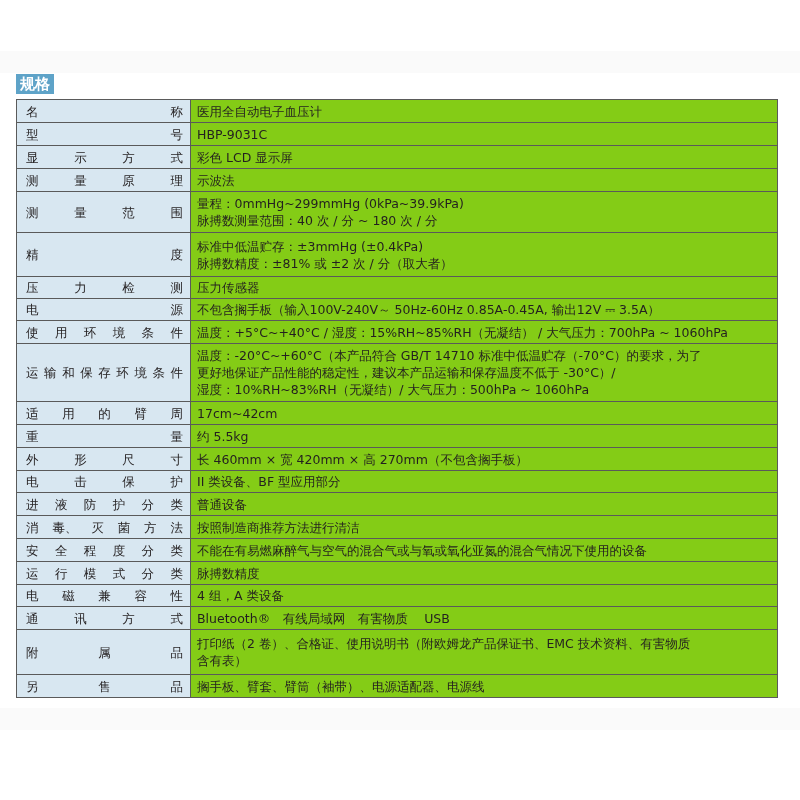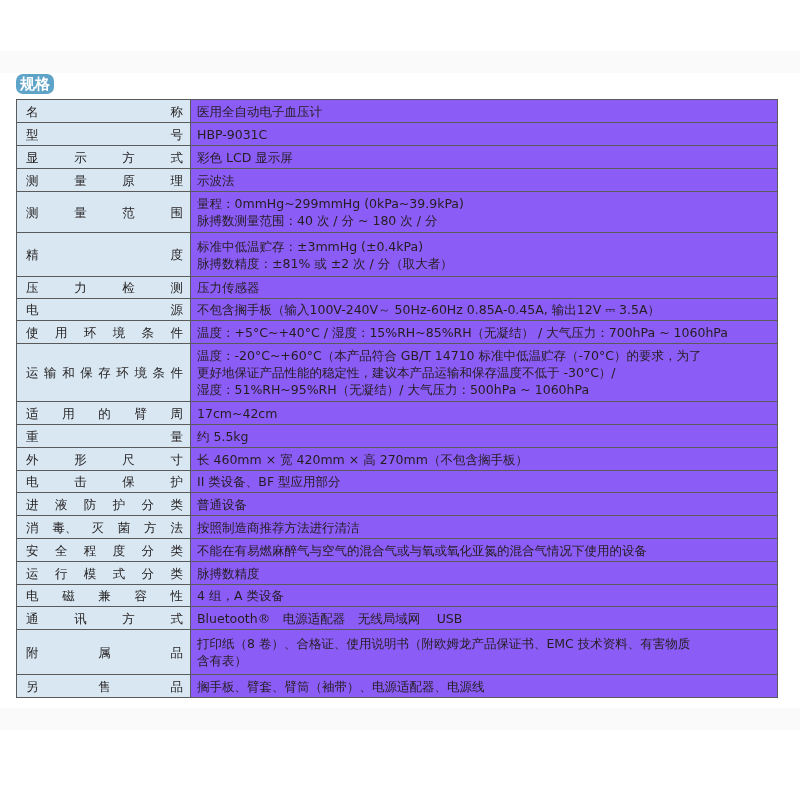--- a/index.html
+++ b/index.html
@@ -4,39 +4,39 @@
 <style>
   html, body { margin:0; padding:0; }
   body {
     width:800px; height:800px; background:#ffffff; position:relative; overflow:hidden;
     font-family: "DejaVu Sans", "Liberation Sans", sans-serif; color:#231f20;
   }
   .band-top { position:absolute; left:0; top:51px; width:800px; height:22px; background:#fafafa; }
   .band-bottom { position:absolute; left:0; top:708px; width:800px; height:22px; background:#fafafa; }
   .title-badge {
     position:absolute; left:16px; top:74px; height:20px; padding:0 4px;
-    background:#5ea3c8; color:#ffffff; font-weight:bold; font-size:15px; line-height:20px;border-radius:7px;
+    background:#5ea3c8; color:#ffffff; font-weight:bold; font-size:15px; line-height:20px;
   }
   table.spec {
     position:absolute; left:16px; top:99px; width:762px;
     border-collapse:collapse; table-layout:fixed;
     border:1.5px solid #4a4a4a;
   }
   table.spec td {
     border:1px solid #5a5a5a; font-size:12.5px; line-height:17px; padding:2px 6px 2px 6px;
     vertical-align:middle;
   }
   table.spec td.label {
     width:157px; background:#d8e7f1; padding:0 7px 0 9px;
   }
   .justify {
     display:flex; justify-content:space-between; width:100%;
   }
   .justify span { display:inline-block; }
-  td.value { background:#8b5cf6; }
+  td.value { background:#84cc16; }
   .line { display:block; white-space:nowrap; }
 </style>
 </head>
 <body>
 
 <div class="band-top"></div>
 <div class="title-badge">规格</div>
 
 <table class="spec">
   <tbody id="spec-body">
@@ -163,21 +163,21 @@
             <span>存</span>
             <span>环</span>
             <span>境</span>
             <span>条</span>
             <span>件</span>
           </div>
         </td>
         <td class="value">
           <span class="line">温度：-20°C~+60°C（本产品符合 GB/T 14710 标准中低温贮存（-70°C）的要求，为了</span>
           <span class="line">更好地保证产品性能的稳定性，建议本产品运输和保存温度不低于 -30°C）/</span>
-          <span class="line">湿度：51%RH~95%RH（无凝结）/ 大气压力：500hPa ~ 1060hPa</span>
+          <span class="line">湿度：10%RH~83%RH（无凝结）/ 大气压力：500hPa ~ 1060hPa</span>
         </td>
       </tr>
       <tr style="height: 23px;">
         <td class="label">
           <div class="justify">
             <span>适</span>
             <span>用</span>
             <span>的</span>
             <span>臂</span>
             <span>周</span>
@@ -301,33 +301,33 @@
       <tr style="height: 23px;">
         <td class="label">
           <div class="justify">
             <span>通</span>
             <span>讯</span>
             <span>方</span>
             <span>式</span>
           </div>
         </td>
         <td class="value">
-          <span class="line">Bluetooth®　电源适配器　无线局域网　 USB</span>
+          <span class="line">Bluetooth®　有线局域网　有害物质　 USB</span>
         </td>
       </tr>
       <tr style="height: 45px;">
         <td class="label">
           <div class="justify">
             <span>附</span>
             <span>属</span>
             <span>品</span>
           </div>
         </td>
         <td class="value">
-          <span class="line">打印纸（8 卷）、合格证、使用说明书（附欧姆龙产品保证书、EMC 技术资料、有害物质</span>
+          <span class="line">打印纸（2 卷）、合格证、使用说明书（附欧姆龙产品保证书、EMC 技术资料、有害物质</span>
           <span class="line">含有表）</span>
         </td>
       </tr>
       <tr style="height: 23px;">
         <td class="label">
           <div class="justify">
             <span>另</span>
             <span>售</span>
             <span>品</span>
           </div>

